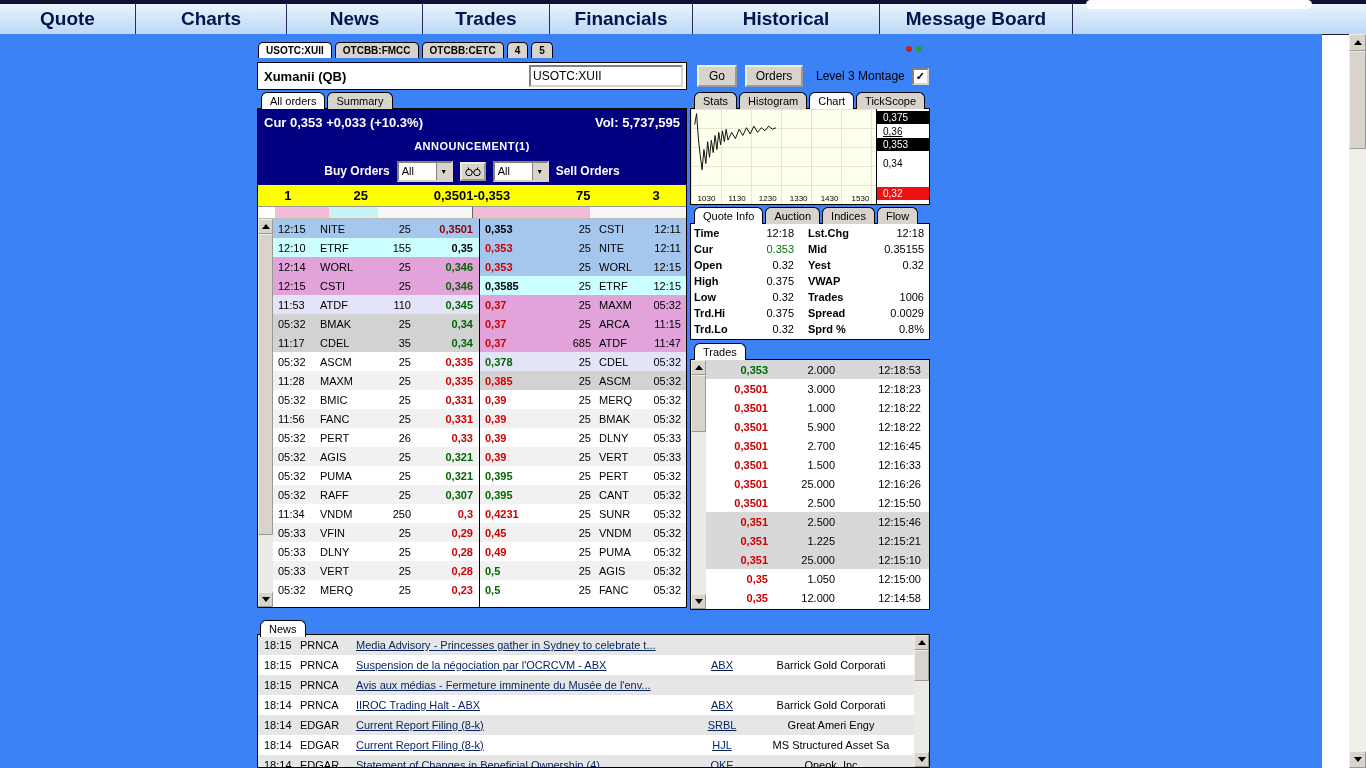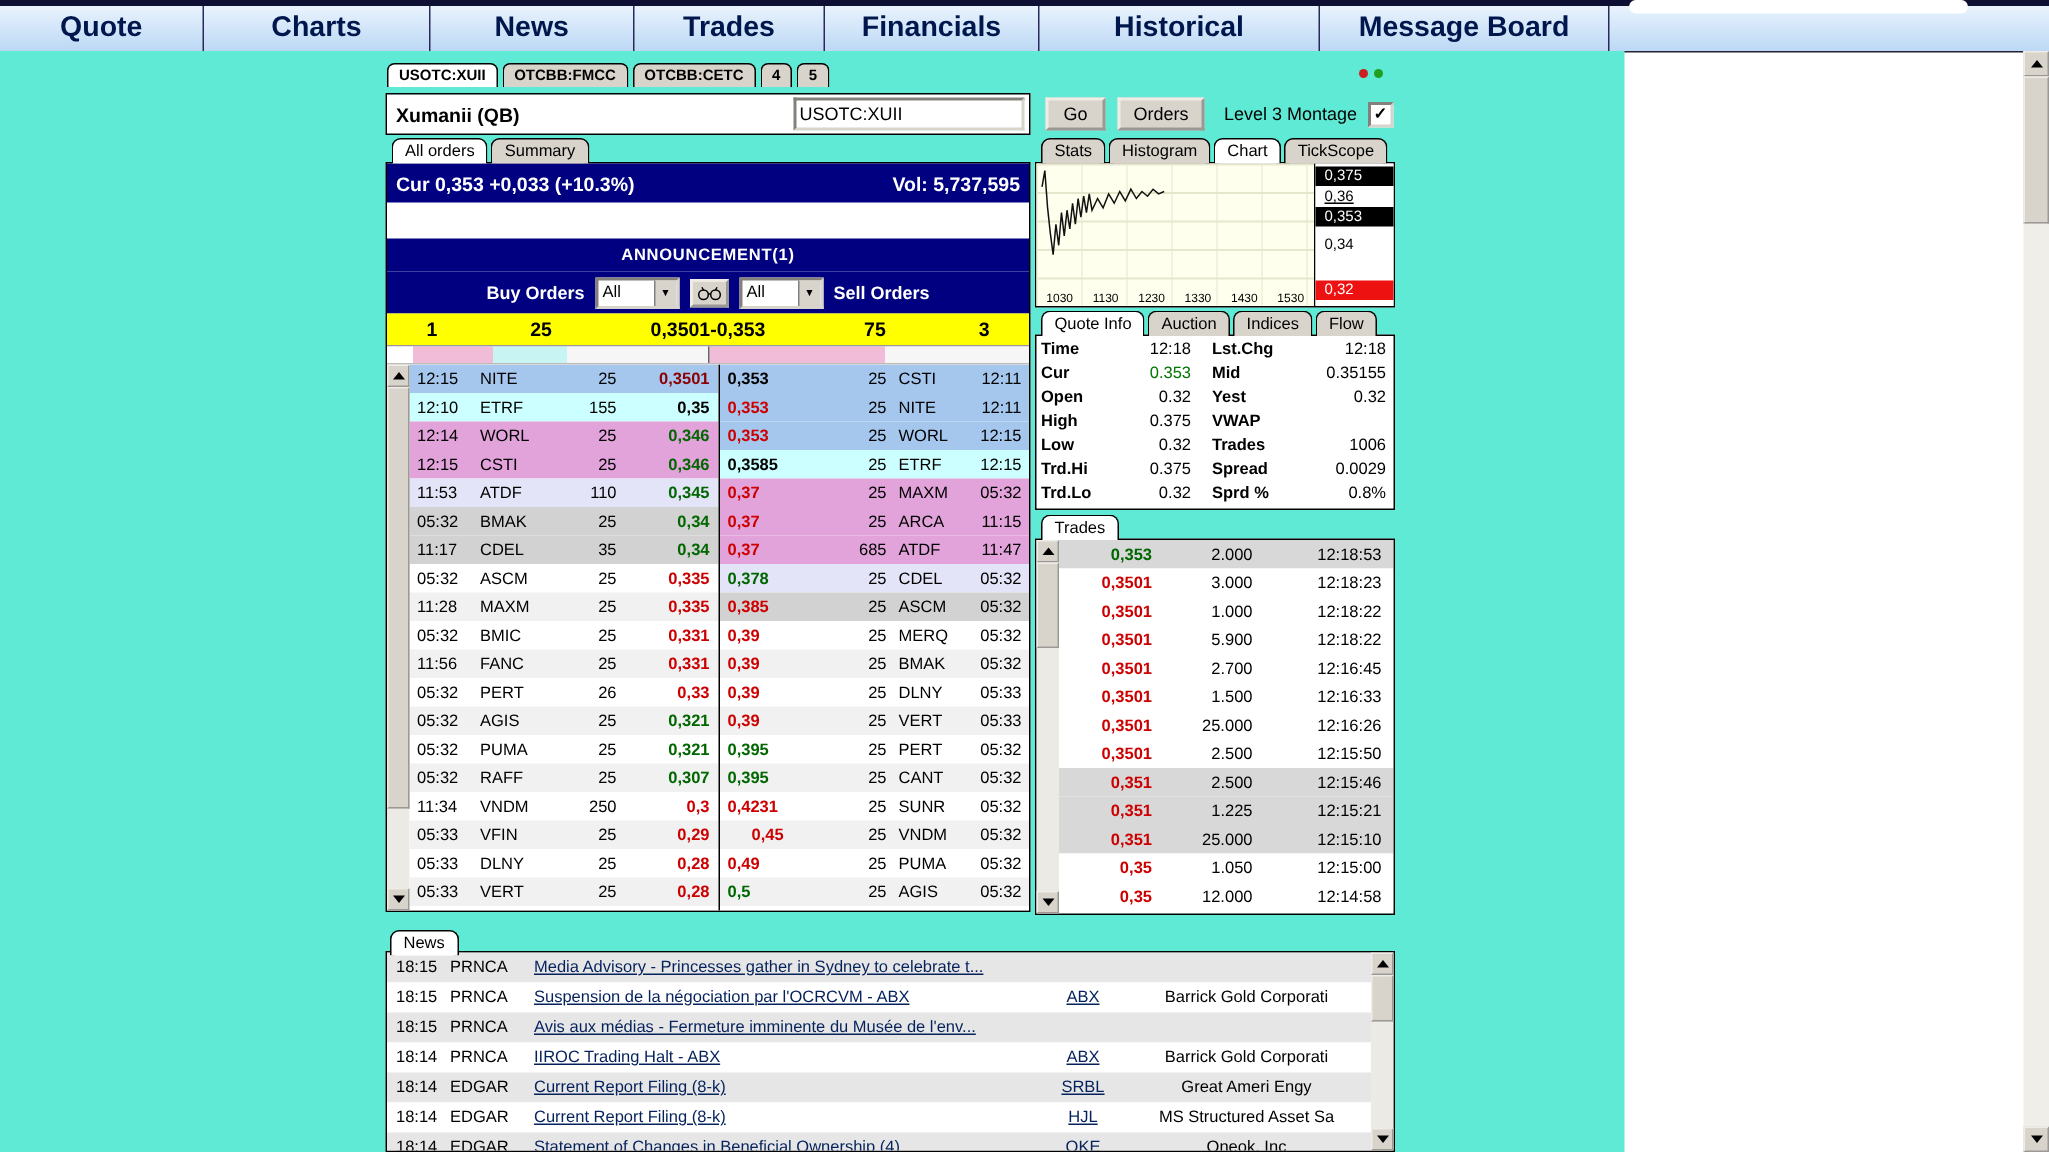--- a/index.html
+++ b/index.html
@@ -17,21 +17,21 @@
   .nav-tabs > div:nth-of-type(3){width:136px}
   .nav-tabs > div:nth-of-type(4){width:127px}
   .nav-tabs > div:nth-of-type(5){width:143px}
   .nav-tabs > div:nth-of-type(6){width:187px}
   .nav-tabs > div:nth-of-type(7){width:193px}
   .nav-tabs > div:nth-of-type(8){flex:1}
   .nav-tab.active{background:#000;color:#fff;}
   .search-pill{position:absolute;left:1086px;top:0;width:226px;height:9px;background:#fff;
     border-radius:7px;z-index:6;}
 
-  .content{position:absolute;left:0;top:34px;width:1083px;height:734px;background:#5eead4;}
+  .content{position:absolute;left:0;top:34px;width:1322px;height:734px;background:#3b82f6;}
 
   
   .panel-tabs{display:flex;align-items:flex-end;position:absolute;z-index:2;}
   .ptab{font-size:11px;padding:2px 8px;background:#d8d4cc;border:1px solid #000;border-bottom:none;
     border-radius:6px 6px 0 0;margin-right:2px;cursor:pointer;white-space:nowrap;}
   .ptab.active{background:#fff;}
   .mtab{font-size:10px;font-weight:bold;padding:2px 7px;background:#d8d4cc;border:1px solid #000;
     border-bottom:none;border-radius:5px 5px 0 0;margin-right:3px;cursor:pointer;}
   .mtab.active{background:#fff;}
   .sym-tabs{position:absolute;left:258px;top:8px;display:flex;align-items:flex-end;z-index:2;}
@@ -58,21 +58,21 @@
   .qi-tabs{left:694px;top:173px;}
   .trades-tab{left:694px;top:309px;}
   .news-tab{left:260px;top:586px;}
 
   
   .orderbook{position:absolute;left:257px;top:74px;width:430px;height:500px;border:1px solid #000;
     box-sizing:border-box;display:flex;flex-direction:column;background:#fff;z-index:1;}
   .qh{height:26px;background:#000080;color:#fff;font-weight:bold;font-size:13px;display:flex;
     justify-content:space-between;align-items:center;padding:0 6px;flex:none;}
   .ann{height:22px;background:#000080;color:#fff;font-weight:bold;font-size:11px;display:flex;
-    align-items:center;justify-content:center;letter-spacing:.5px;flex:none;cursor:pointer;margin-top:24px;}
+    align-items:center;justify-content:center;letter-spacing:.5px;flex:none;cursor:pointer;}
   .filt{height:28px;background:#000080;display:flex;align-items:center;justify-content:center;gap:7px;flex:none;}
   .flabel{color:#fff;font-size:12px;font-weight:bold;}
   .combo{display:inline-flex;width:52px;height:17px;background:#fff;border:2px inset #d8d4cc;align-items:center;cursor:pointer;}
   .combo-val{flex:1;font-size:11px;padding-left:3px;}
   .combo-arrow{width:14px;height:100%;background:#d8d4cc;border-left:1px solid #808080;font-size:7px;
     display:flex;align-items:center;justify-content:center;}
   .iconbtn{width:26px;height:19px;display:flex;align-items:center;justify-content:center;padding:0;}
   .inside{height:21px;background:#ffff00;display:flex;align-items:center;font-size:13px;font-weight:bold;flex:none;}
   .inside .c1,.inside .c5{width:14%;text-align:center;}
   .inside .c2,.inside .c4{width:20%;text-align:center;}
@@ -543,21 +543,21 @@
             </div>
 
             <div class="arow" style="background-color: rgb(255, 255, 255);">
               <span class="ap" style="color: rgb(204, 0, 0);">0,4231</span>
               <span class="as">25</span>
               <span class="am">SUNR</span>
               <span class="at">05:32</span>
             </div>
 
             <div class="arow" style="background-color: rgb(241, 241, 241);">
-              <span class="ap" style="color: rgb(204, 0, 0); margin-left: 16px;">0,45</span>
+              <span class="ap" style="color: rgb(204, 0, 0);">0,45</span>
               <span class="as">25</span>
               <span class="am">VNDM</span>
               <span class="at">05:32</span>
             </div>
 
             <div class="arow" style="background-color: rgb(255, 255, 255);">
               <span class="ap" style="color: rgb(204, 0, 0);">0,49</span>
               <span class="as">25</span>
               <span class="am">PUMA</span>
               <span class="at">05:32</span>

